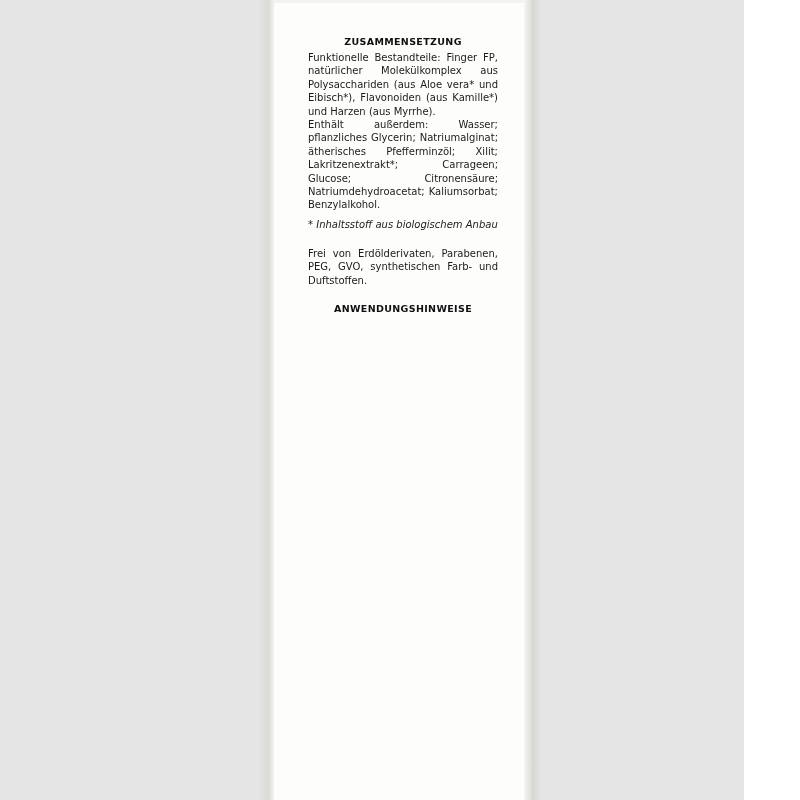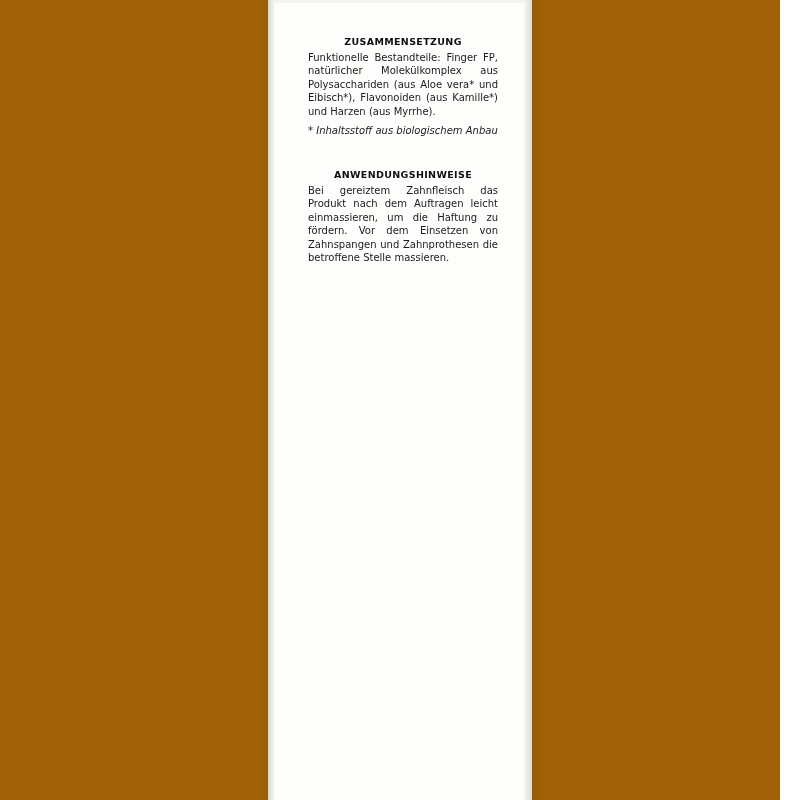--- a/index.html
+++ b/index.html
@@ -12,22 +12,21 @@
     height: 800px;
     overflow: hidden;
     font-family: "DejaVu Sans", sans-serif;
   }
 
   
   .photo-canvas {
     position: relative;
     width: 744px;
     height: 800px;
-    background: #a16207;
-    padding-left: 36px;
+    background: #e5e5e5;
   }
 
   
   .product-box {
     position: absolute;
     left: 268px;
     top: 0px;
     width: 264px;
     height: 800px;
     background: #fdfdfb;
@@ -142,26 +141,27 @@
   <div class="box-edge-left"></div>
   <div class="box-edge-right"></div>
   <div class="box-fold-top"></div>
 
   <div class="text-column">
 
     <div class="section-heading">ZUSAMMENSETZUNG</div>
 
     <p class="para"><span class="bold">Funktionelle Bestandteile:</span> <span class="bold">Finger FP</span><span>, natürlicher Molekülkomplex aus Polysacchariden (aus Aloe vera* und Eibisch*), Flavonoiden (aus Kamille*) und Harzen (aus Myrrhe).</span></p>
 
+    <p class="para">Enthält außerdem: Wasser; pflanzliches Glycerin; Natriumalginat; ätherisches Pfefferminzöl; Xilit; Lakritzenextrakt*; Carrageen; Glucose; Citronensäure; Natriumdehydroacetat; Kaliumsorbat; Benzylalkohol.</p>
 
     <p class="ital">* Inhaltsstoff aus biologischem Anbau</p>
 
     <div class="block-spacer-2"></div>
 
+    <p class="para">Frei von Erdölderivaten, Parabenen, PEG, GVO, synthetischen Farb- und Duftstoffen.</p>
 
     <div class="block-spacer-2"></div>
 
     <div class="section-heading">ANWENDUNGSHINWEISE</div>
 
-    <p class="para-tight">Bei gereiztem Zahnfleisch das Produkt nach dem Auftragen leicht einmassieren, um die Haftung zu fördern. Vor dem Einsetzen von Zahnspangen und Zahnprothesen die betroffene Stelle massieren.</p>
 
   </div>
 </div>
 
 </body></html>

